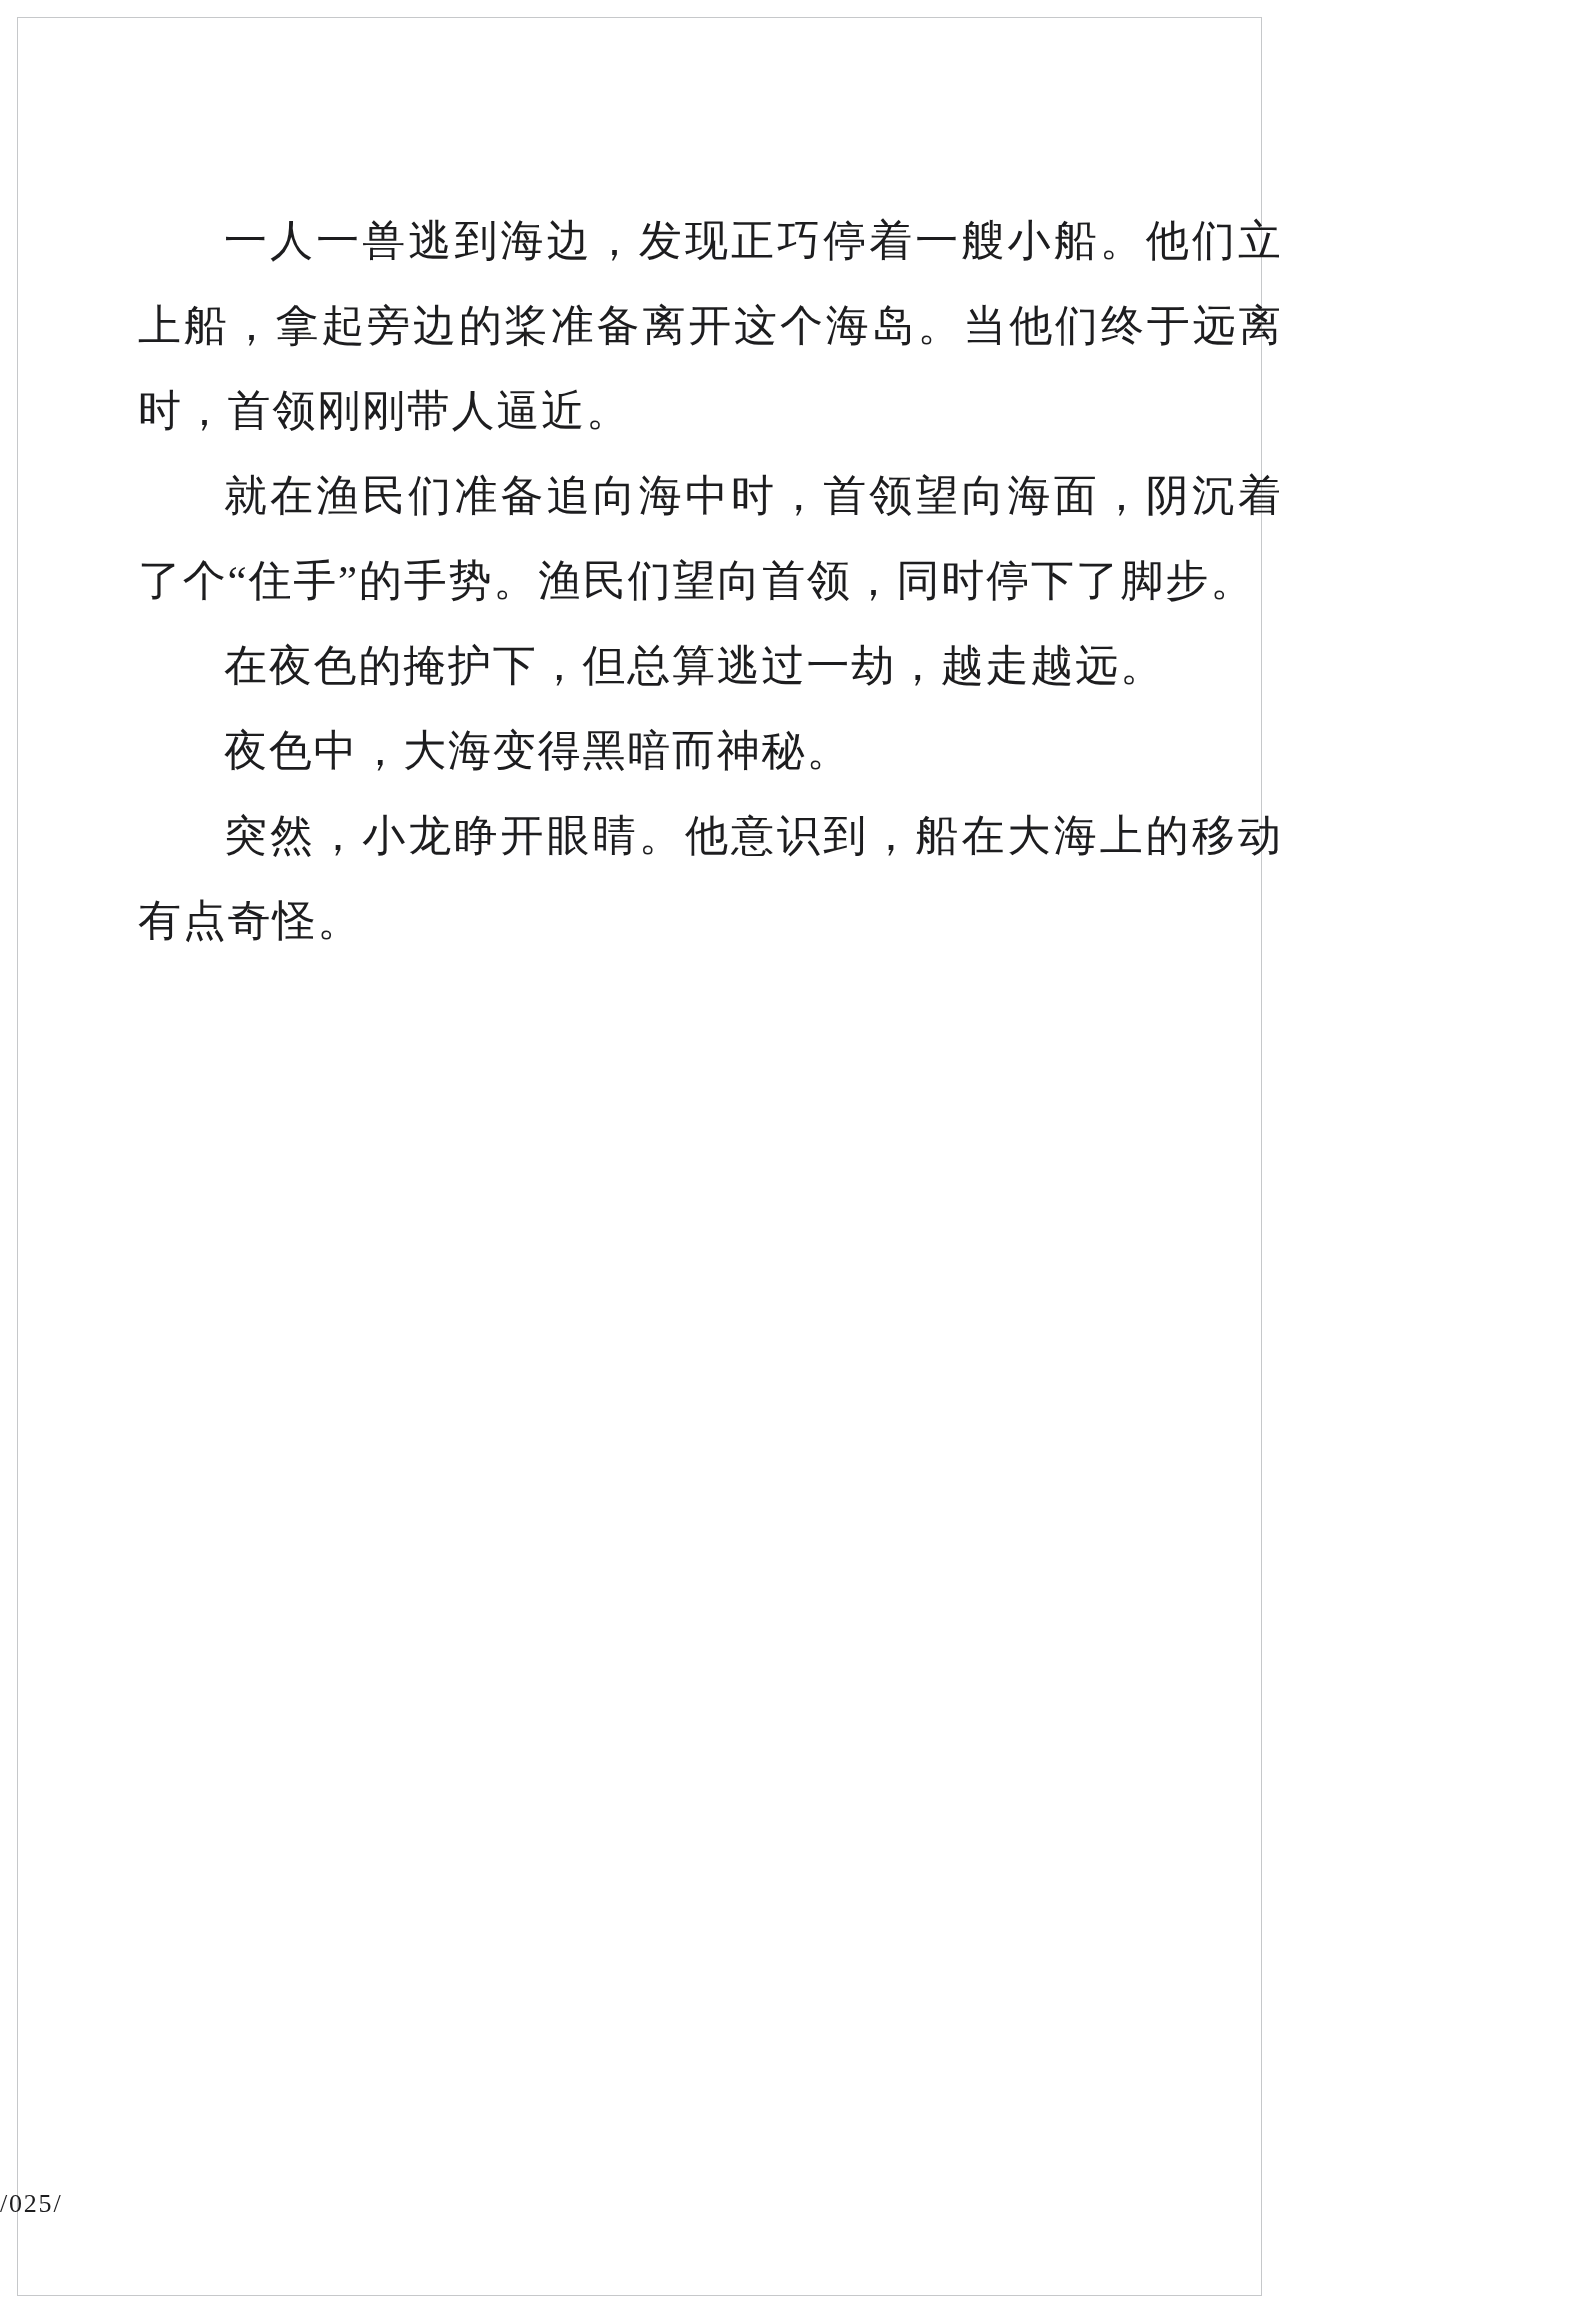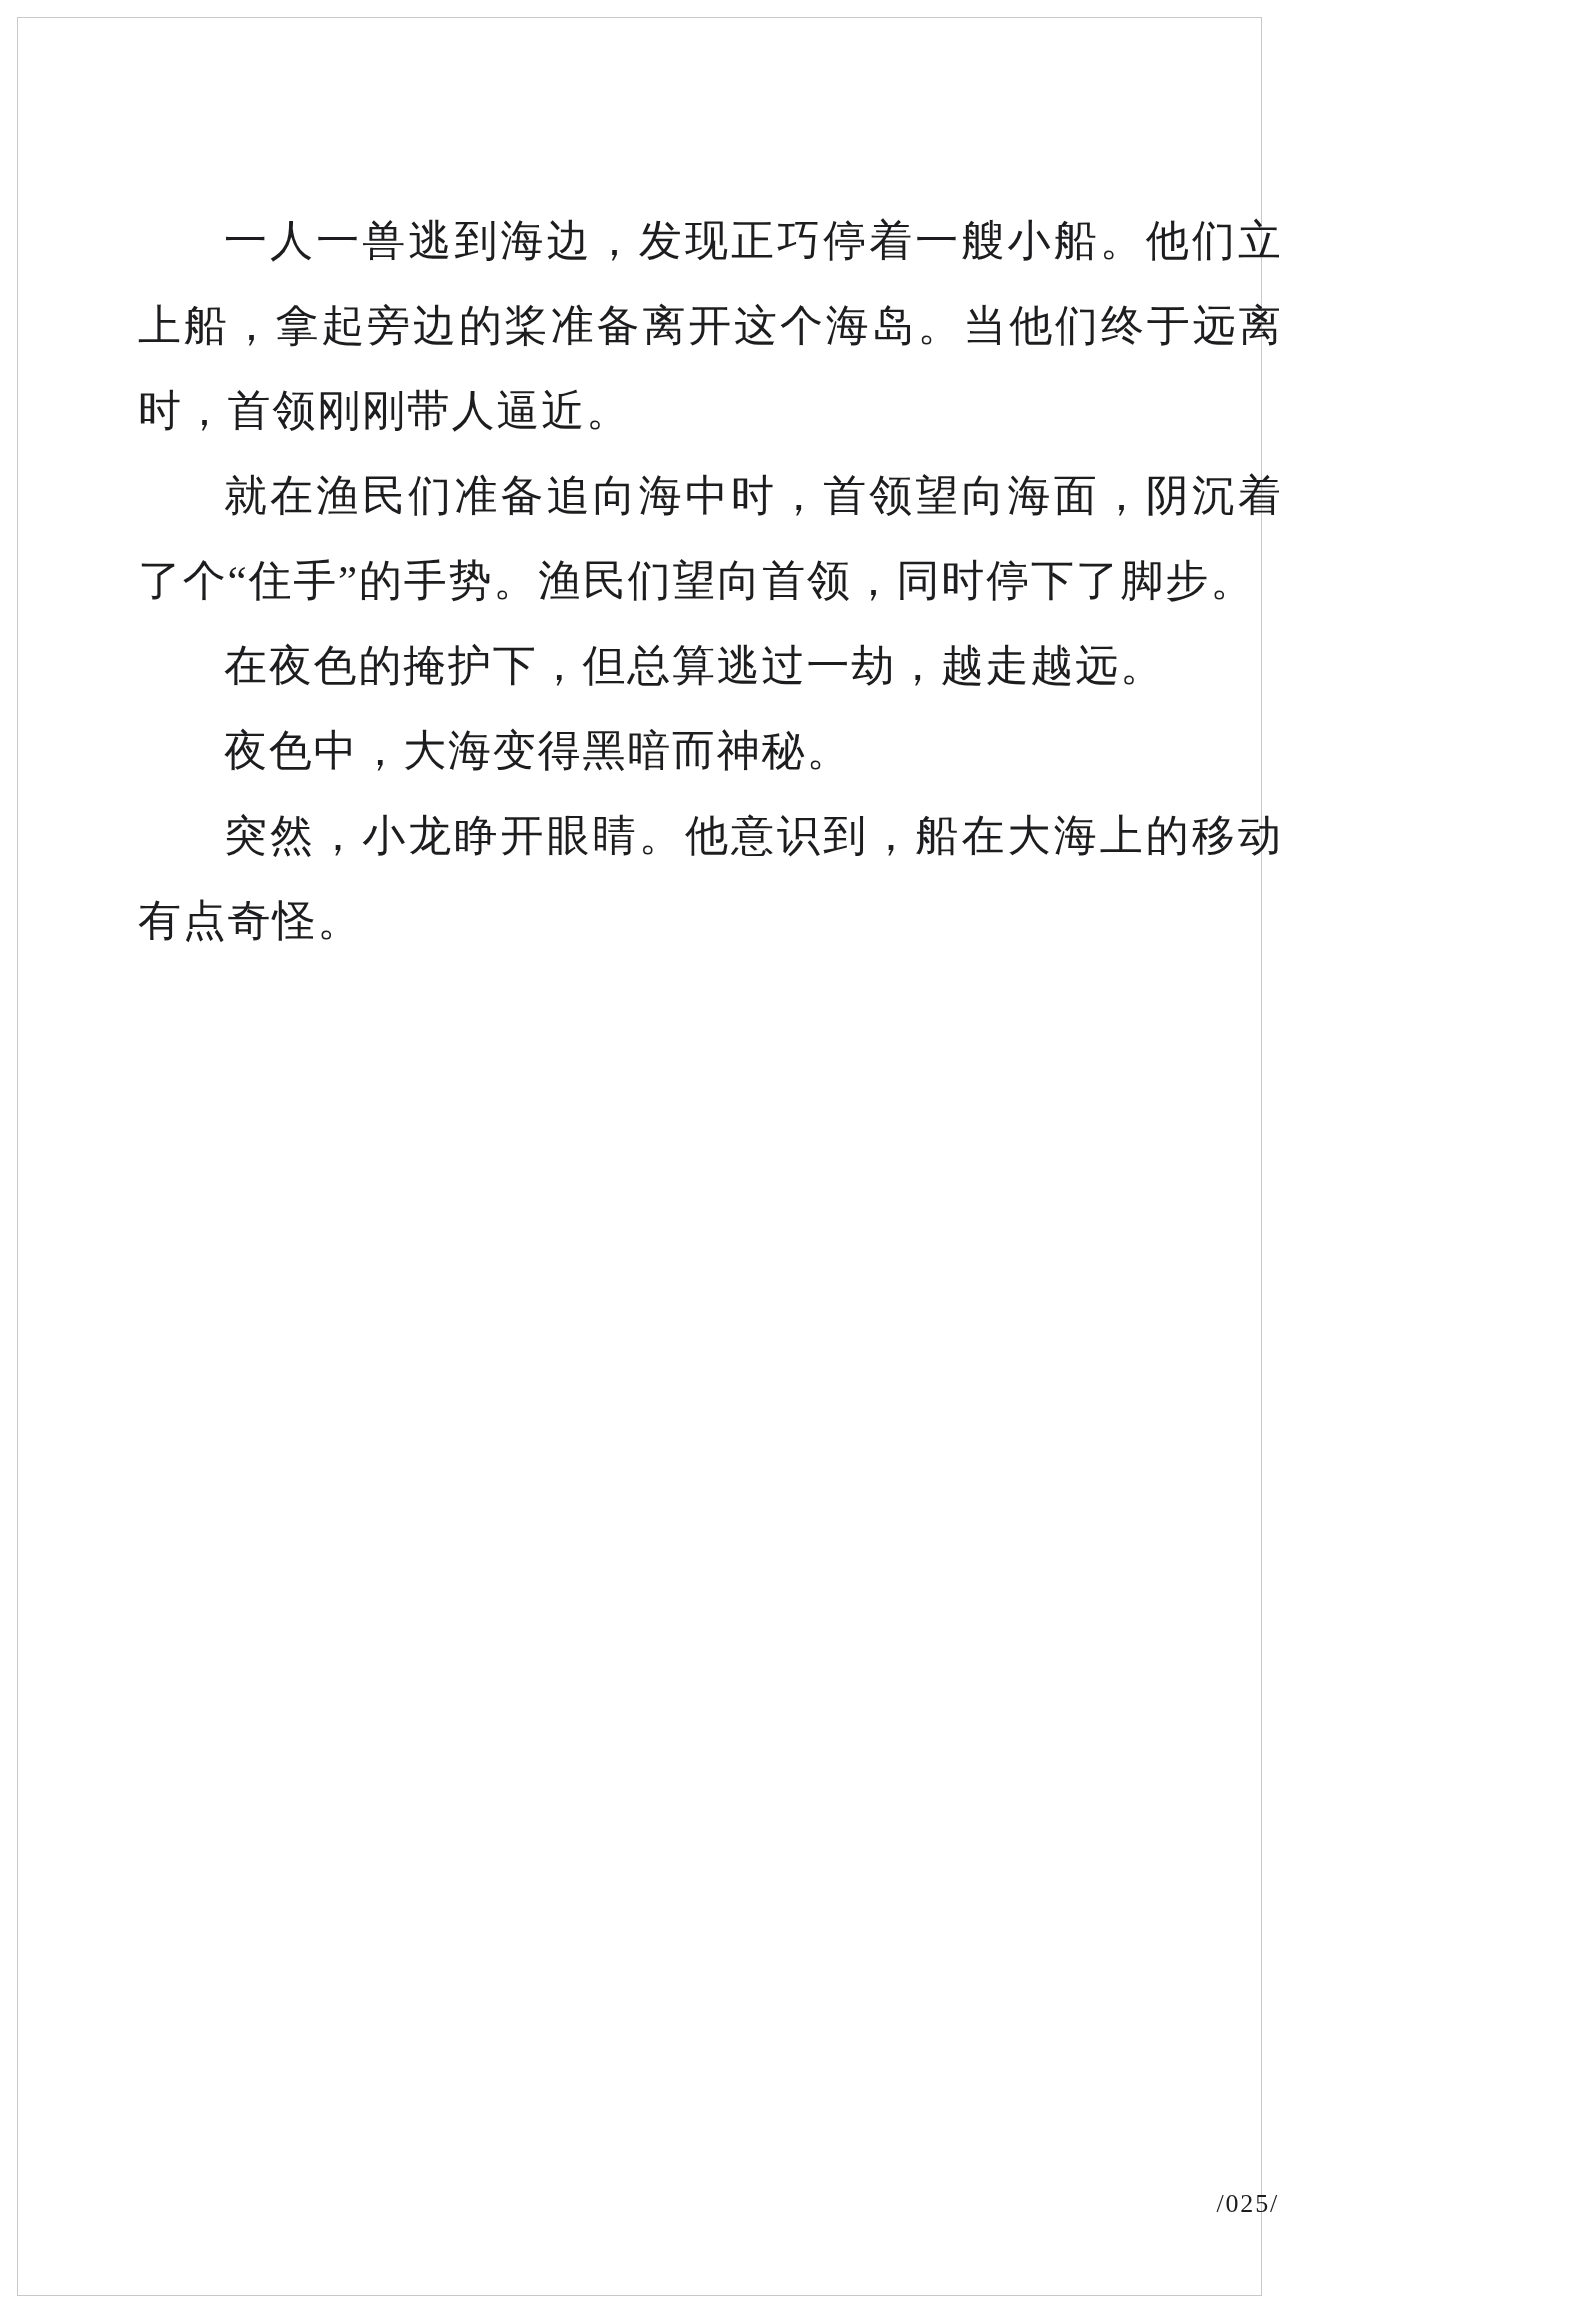--- a/index.html
+++ b/index.html
@@ -59,21 +59,21 @@
     left: 1406px;
     top: 2003px;
     width: 87px;
     height: 72px;
   }
   .page-number {
     position: absolute;
     left: 0;
     right: 0;
     top: 2189px;
-    text-align: right;
+    text-align: left;
     font-size: 26px;
     letter-spacing: 1.8px;
     color: #1d1d1f;
   }
 </style>
 </head>
 <body>
 
 <div class="page">
 

